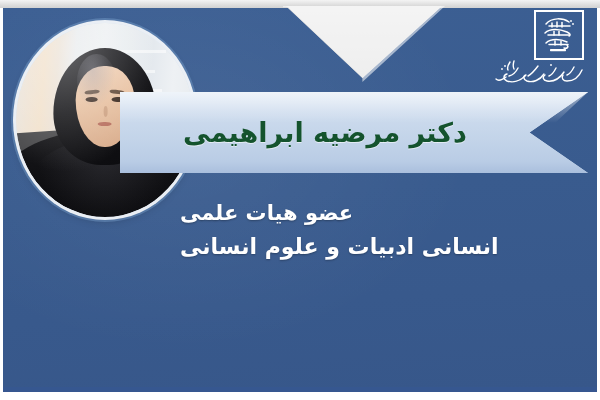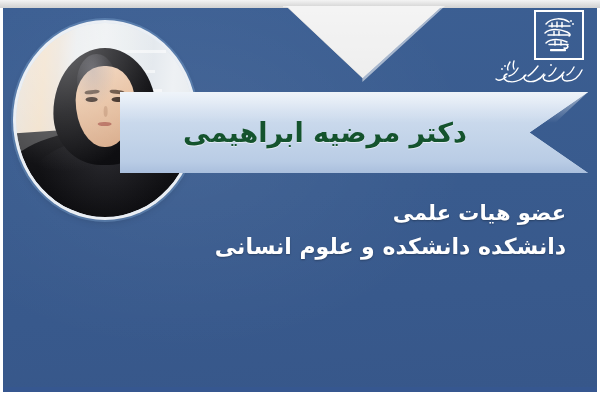--- a/index.html
+++ b/index.html
@@ -279,24 +279,24 @@
     font-weight: bold;
     letter-spacing: 0px;
     direction: rtl;
     text-shadow: 0 1px 0 rgba(255,255,255,0.55);
     white-space: nowrap;
   }
 
   
   .subtitle {
     position: absolute;
-    left: 166px;
+    left: 180px;
     top: 198px;
     width: 400px;
-    text-align: right;
+    text-align: left;
     direction: rtl;
     color: #ffffff;
     line-height: 1.45;
     text-shadow: 0 1px 2px rgba(0,0,0,0.28);
   }
   .subtitle-line-1 {
     font-size: 21px;
     font-weight: bold;
     display: block;
     white-space: nowrap;
@@ -385,21 +385,21 @@
   </div>
 
   <div class="ribbon">
     <div class="ribbon-body"></div>
     <div class="ribbon-sheen"></div>
     <div class="ribbon-name">دکتر مرضیه ابراهیمی</div>
   </div>
 
   <div class="subtitle">
     <span class="subtitle-line-1">عضو هیات علمی</span>
-    <span class="subtitle-line-2">دانشکده دانشکده و علوم انسانی</span>
+    <span class="subtitle-line-2">انسانی ادبیات و علوم انسانی</span>
   </div>
 
   <div class="logo">
     <div class="logo-mark">
       <svg width="46" height="46" viewBox="0 0 46 46" aria-hidden="true">
         <g fill="none" stroke="#ffffff" stroke-width="1.5" stroke-linecap="round" stroke-linejoin="round">
           <path d="M10 12 C16 5, 27 6, 33 10"></path>
           <path d="M13 14 L34 14"></path>
           <path d="M16 11 L16 15"></path>
           <path d="M21 10 L21 15"></path>

